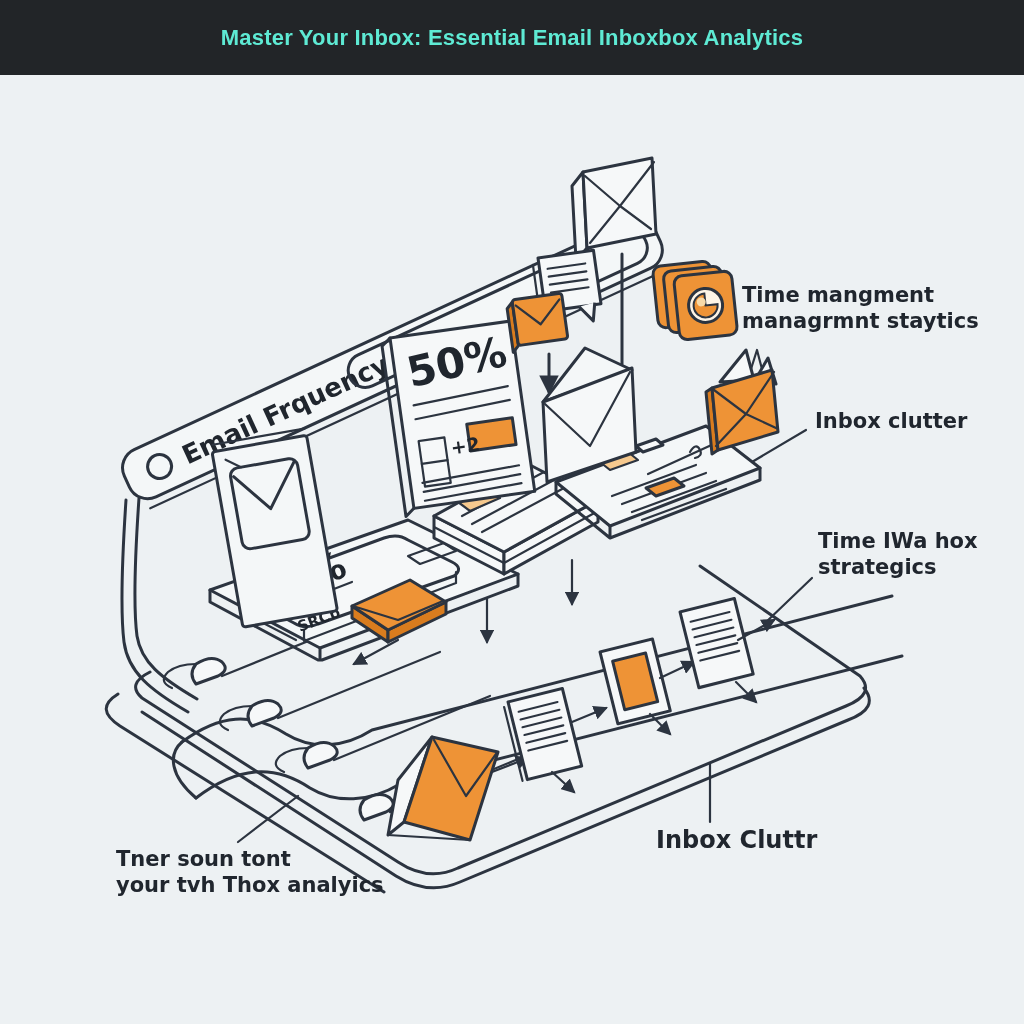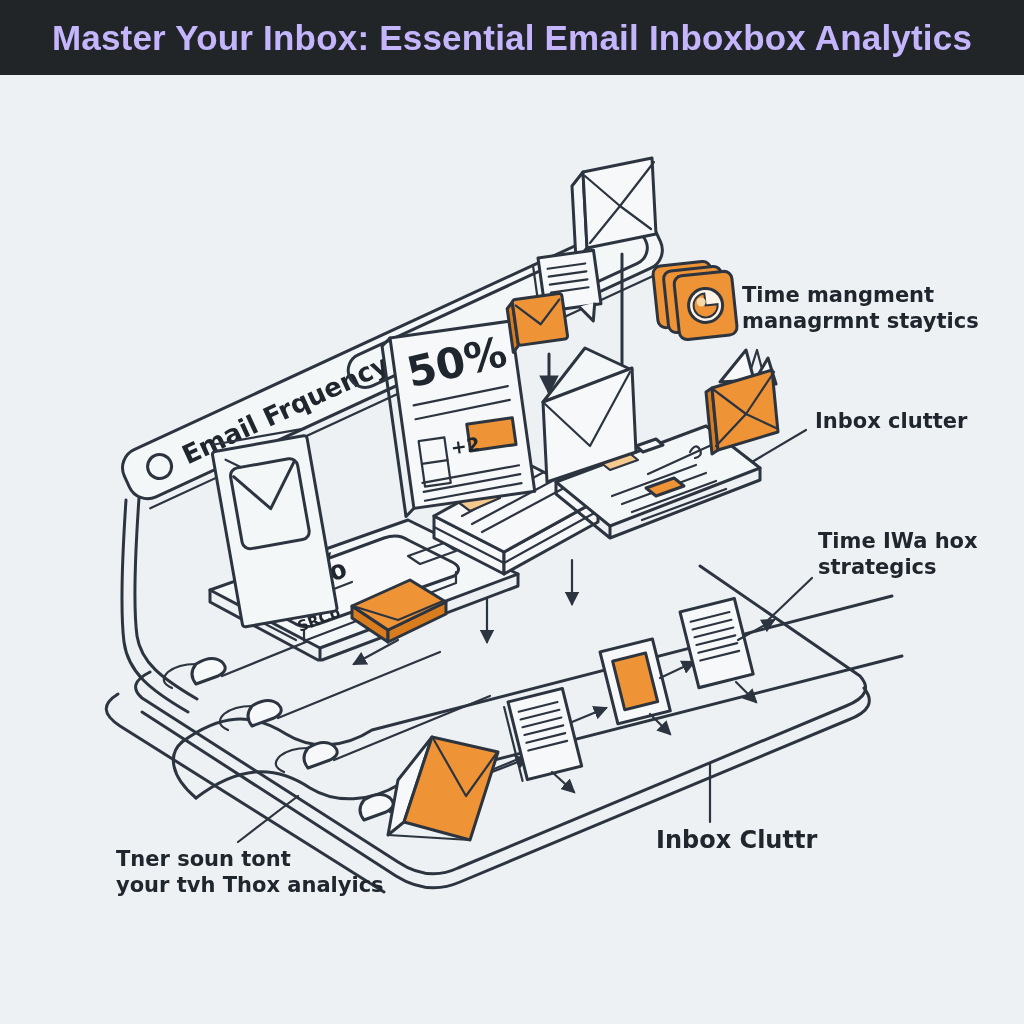--- a/index.html
+++ b/index.html
@@ -1,19 +1,19 @@
 <!DOCTYPE html>
 <html><head>
 <meta charset="utf-8">
 <style>
   html,body{margin:0;padding:0;}
   body{width:1024px;height:1024px;overflow:hidden;background:#edf1f3;font-family:"Liberation Sans",sans-serif;}
   .topbar{height:75px;background:#222528;display:flex;align-items:center;justify-content:center;}
   .topbar h1{margin:0;padding:0 36px;font-family:"Liberation Sans",sans-serif;font-weight:bold;
-             font-size:35px;letter-spacing:0.2px;color:#c4b5fd;white-space:nowrap;}
+             font-size:22px;letter-spacing:0.2px;color:#5eead4;white-space:nowrap;}
   svg{display:block;}
   .ln{stroke:#2c3440;stroke-width:3;fill:none;stroke-linecap:round;stroke-linejoin:round;}
   .ln2{stroke:#2c3440;stroke-width:2.2;fill:none;stroke-linecap:round;stroke-linejoin:round;}
   .fw{fill:#f6f8f9;stroke:#2c3440;stroke-width:3;stroke-linejoin:round;}
   .fw2{fill:#f4f7f8;stroke:#2c3440;stroke-width:3;stroke-linejoin:round;}
   .fo{fill:#ee9336;stroke:#2c3440;stroke-width:3;stroke-linejoin:round;}
   .fod{fill:#d97c1e;stroke:#2c3440;stroke-width:3;stroke-linejoin:round;}
   .fol{fill:#f6c98e;stroke:#2c3440;stroke-width:2.2;stroke-linejoin:round;}
   .lbl{font-family:"DejaVu Sans",sans-serif;font-weight:700;font-size:21px;fill:#20262e;}
   .lbl-lg{font-family:"DejaVu Sans",sans-serif;font-weight:700;font-size:24px;fill:#20262e;}

